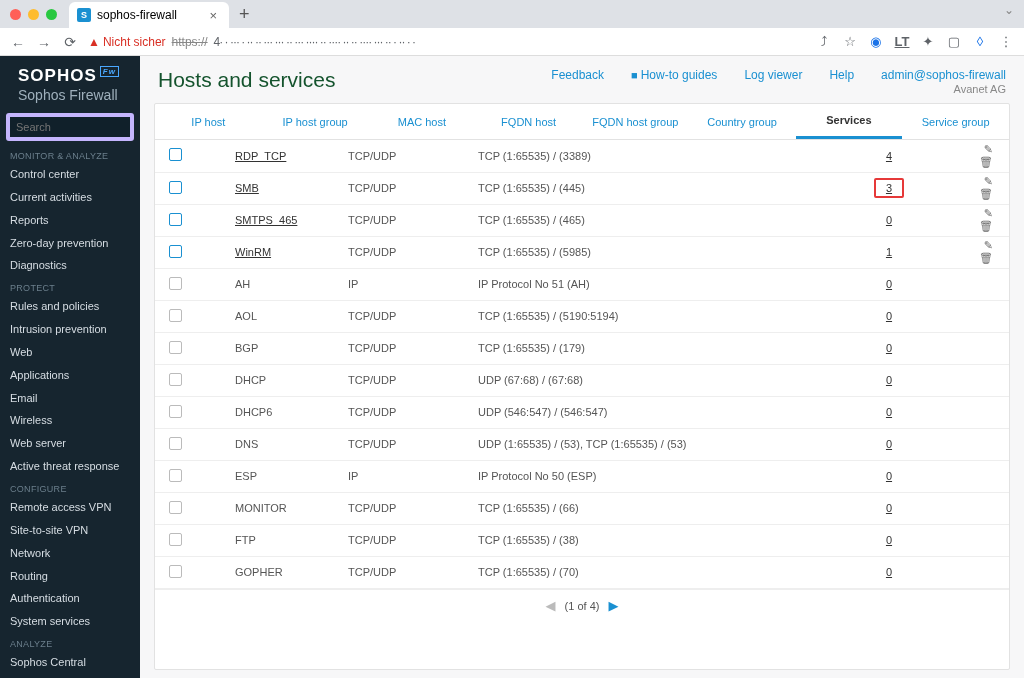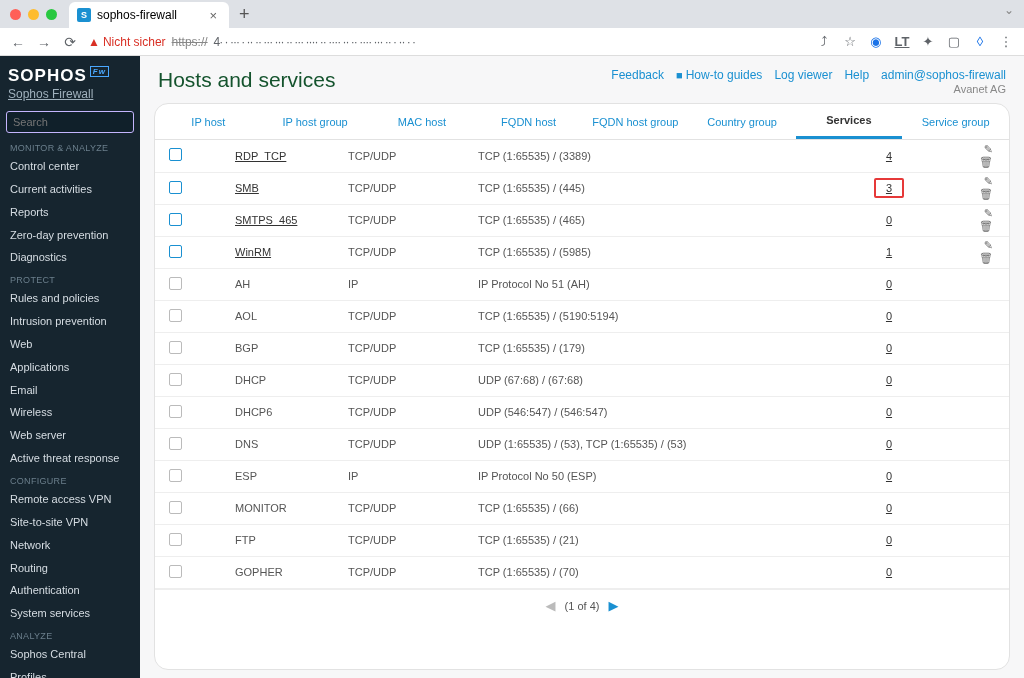--- a/index.html
+++ b/index.html
@@ -23,41 +23,41 @@
 .url-box .insecure { color: #d93025; display: flex; align-items: center; gap: 3px; }
 .chrome-icons { display: flex; gap: 10px; font-size: 13px; color: #5f6368; align-items: center; }
 .chrome-icons span { width: 16px; text-align: center; }
 .top-chevron { position: absolute; right: 10px; top: 3px; color: #888; font-size: 12px; }
 
 
 .app { flex: 1; display: flex; overflow: hidden; position: relative; }
 
 
 .sidebar { width: 140px; background: #16252f; color: #cfd8de; display: flex; flex-direction: column; font-size: 11px; overflow: hidden; }
-.brand { padding: 10px 8px 6px; }
+.brand { padding: 10px 18px 6px; }
 .brand-title { font-size: 17px; font-weight: 800; letter-spacing: 1px; color: #fff; }
 .brand-title .fw { display: inline-block; border: 1px solid #4aa8ff; color: #4aa8ff; font-size: 8px; padding: 0 2px; margin-left: 3px; vertical-align: top; font-style: italic; }
-.brand-sub { font-size: 12px; color: #9fb0bc; margin-top: 1px; text-decoration: underline; }
-.search { margin: 4px 6px; display: flex; align-items: center; border: 1px solid #c4b5fd; border-radius: 3px; background: #10202a; }
+.brand-sub { font-size: 14px; color: #9fb0bc; margin-top: 1px; }
+.search { margin: 4px 6px; display: flex; align-items: center; border: 4px solid #c4b5fd; border-radius: 3px; background: #10202a; }
 .search input { flex: 1; background: transparent; border: none; padding: 4px 6px; color: #cfd8de; font-size: 11px; outline: none; }
 .side-section { color: #6b7f8c; font-size: 9px; padding: 6px 10px 2px; letter-spacing: 0.3px; }
 .side-item { padding: 4px 10px; color: #d6dde3; cursor: pointer; line-height: 1.35; }
 
 
 .main { flex: 1; background: #f7f7f8; display: flex; flex-direction: column; overflow: hidden; }
 .header { padding: 12px 18px 8px; display: flex; align-items: flex-start; }
 .page-title { font-size: 21px; color: #14532d; font-weight: 400; }
 .header-links { margin-left: auto; text-align: right; font-size: 12px; color: #1a90d1; display: flex; flex-direction: column; align-items: flex-end; }
-.header-links .row { display: flex; gap: 12px; }
+.header-links .row { display: flex; gap: 27px; }
 .header-links .row span { cursor: pointer; }
 .header-links .sub { color: #888; font-size: 11px; margin-top: 1px; }
 .cam { color: #1a90d1; margin-right: 3px; font-size: 11px; }
 
 
-.content-card { background: #fff; margin: 0 14px 8px; border: 1px solid #e2e2e2; border-radius: 14px; flex: 1; display: flex; flex-direction: column; overflow: hidden; }
+.content-card { background: #fff; margin: 0 14px 8px; border: 1px solid #e2e2e2; border-radius: 2px; flex: 1; display: flex; flex-direction: column; overflow: hidden; }
 .tabs { display: flex; border-bottom: 1px solid #e2e2e2; height: 36px; }
 .tab { flex: 1; text-align: center; font-size: 11px; color: #1a90d1; line-height: 36px; cursor: pointer; }
 .tab.active { color: #333; font-weight: 600; border-bottom: 3px solid #1a90d1; line-height: 33px; }
 
 
 .table-wrap { overflow-y: auto; }
 table { width: 100%; border-collapse: collapse; font-size: 11px; color: #555; }
 tbody tr { border-bottom: 1px solid #eee; height: 32px; }
 td { padding: 0 8px; vertical-align: middle; }
 td.chk { width: 34px; padding-left: 14px; }
@@ -286,21 +286,21 @@
                 <td class="name"><span class="svc plain">MONITOR</span></td>
                 <td class="type">TCP/UDP</td>
                 <td class="details">TCP (1:65535) / (66)</td>
                 <td class="usage"><span class="u">0</span></td>
                 <td class="actions"></td>
               </tr>
               <tr>
                 <td class="chk"><span class="chk-box gray"></span></td>
                 <td class="name"><span class="svc plain">FTP</span></td>
                 <td class="type">TCP/UDP</td>
-                <td class="details">TCP (1:65535) / (21)</td>
+                <td class="details">TCP (1:65535) / (38)</td>
                 <td class="usage"><span class="u">0</span></td>
                 <td class="actions"></td>
               </tr>
               <tr>
                 <td class="chk"><span class="chk-box gray"></span></td>
                 <td class="name"><span class="svc plain">GOPHER</span></td>
                 <td class="type">TCP/UDP</td>
                 <td class="details">TCP (1:65535) / (70)</td>
                 <td class="usage"><span class="u">0</span></td>
                 <td class="actions"></td>

